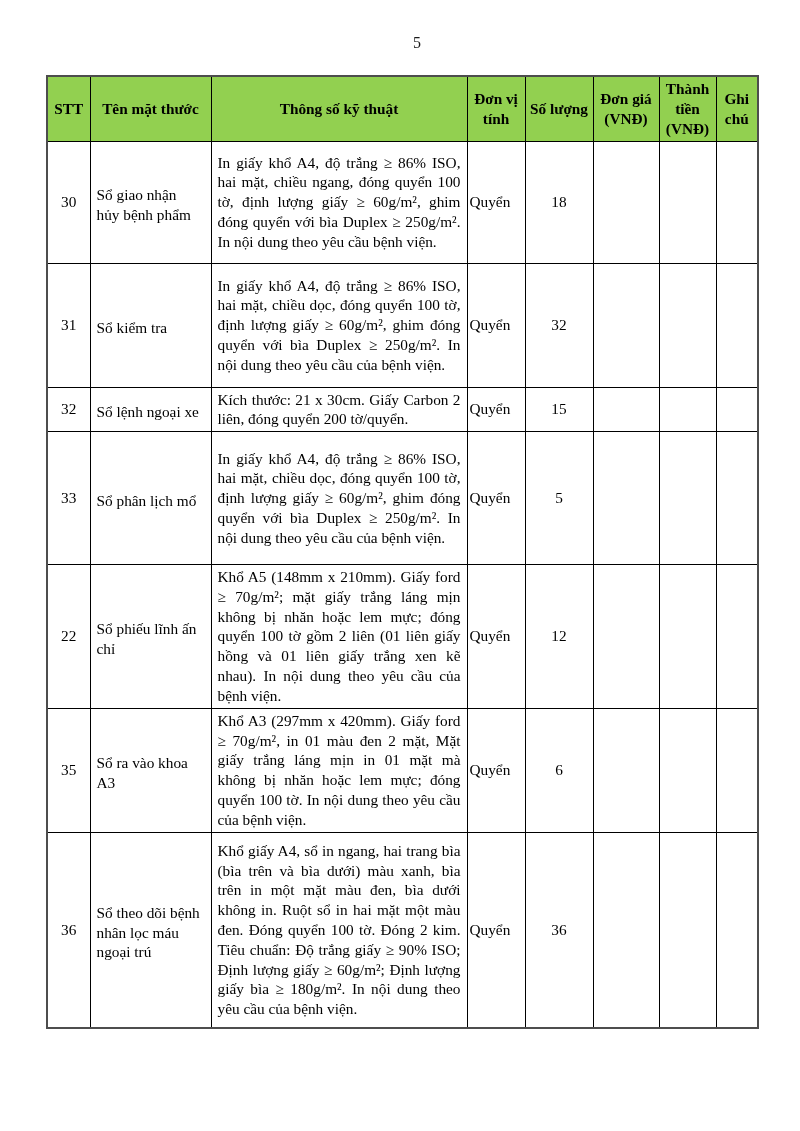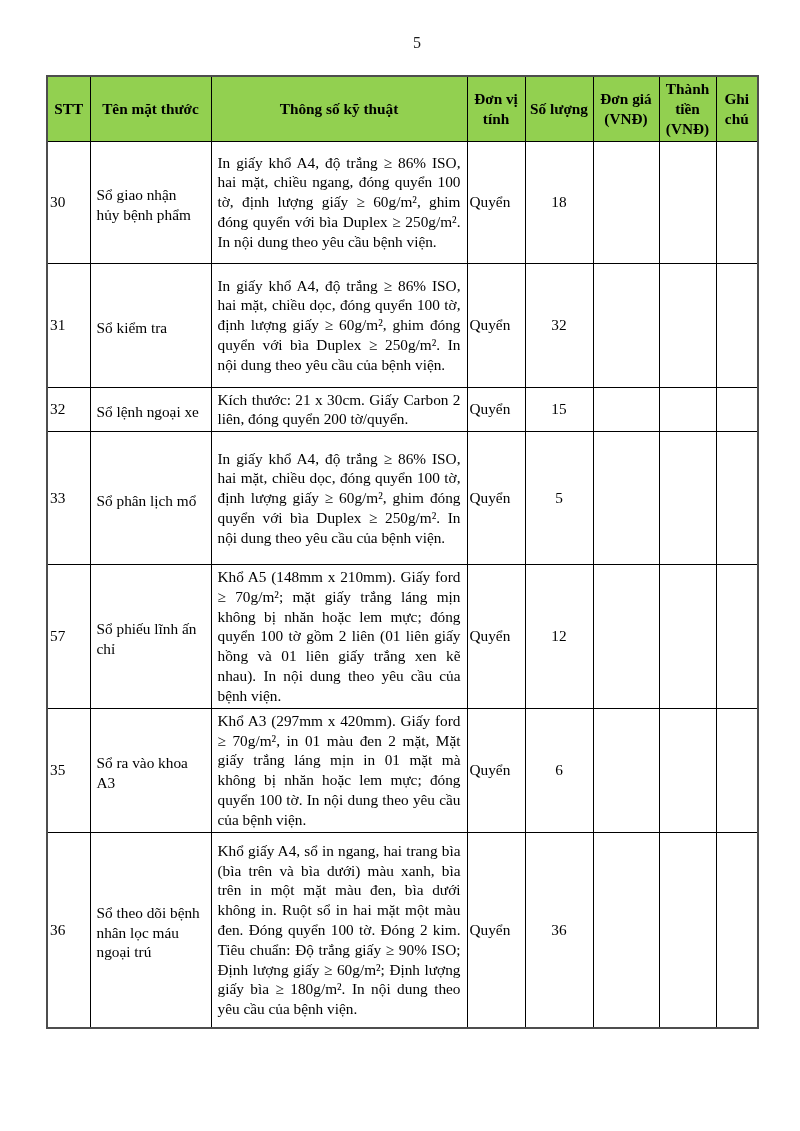--- a/index.html
+++ b/index.html
@@ -44,21 +44,21 @@
   }
   
   .items-table tbody tr:nth-child(1) { height: 122px; }
   .items-table tbody tr:nth-child(2) { height: 124px; }
   .items-table tbody tr:nth-child(3) { height: 43px;  }
   .items-table tbody tr:nth-child(4) { height: 133px; }
   .items-table tbody tr:nth-child(5) { height: 141px; }
   .items-table tbody tr:nth-child(6) { height: 124px; }
   .items-table tbody tr:nth-child(7) { height: 196px; }
 
-  td.cell-stt   { text-align: left; padding: 2px 2px; }
+  td.cell-stt   { text-align: center; padding: 2px 2px; }
   td.cell-name  { text-align: left; padding: 7px 8px 2px 6px; }
   td.cell-spec  { text-align: justify; padding: 2px 6px; }
   td.cell-unit  { text-align: left; padding: 2px 2px; }
   td.cell-qty   { text-align: center; padding: 8px 2px; }
   td.cell-price { padding: 2px 2px; }
   td.cell-total { padding: 2px 2px; }
   td.cell-note  { padding: 2px 2px; }
 </style>
 </head>
 <body>
@@ -125,21 +125,21 @@
           <td class="cell-stt">33</td>
           <td class="cell-name">Sổ phân lịch mổ</td>
           <td class="cell-spec">In giấy khổ A4, độ trắng ≥ 86% ISO, hai mặt, chiều dọc, đóng quyển 100 tờ, định lượng giấy ≥ 60g/m², ghim đóng quyển với bìa Duplex ≥ 250g/m². In nội dung theo yêu cầu của bệnh viện.</td>
           <td class="cell-unit">Quyển</td>
           <td class="cell-qty">5</td>
           <td class="cell-price"></td>
           <td class="cell-total"></td>
           <td class="cell-note"></td>
         </tr>
         <tr>
-          <td class="cell-stt">57</td>
+          <td class="cell-stt">22</td>
           <td class="cell-name">Sổ phiếu lĩnh ấn chỉ</td>
           <td class="cell-spec">Khổ A5 (148mm x 210mm). Giấy ford ≥ 70g/m²; mặt giấy trắng láng mịn không bị nhăn hoặc lem mực; đóng quyển 100 tờ gồm 2 liên (01 liên giấy hồng và 01 liên giấy trắng xen kẽ nhau). In nội dung theo yêu cầu của bệnh viện.</td>
           <td class="cell-unit">Quyển</td>
           <td class="cell-qty">12</td>
           <td class="cell-price"></td>
           <td class="cell-total"></td>
           <td class="cell-note"></td>
         </tr>
         <tr>
           <td class="cell-stt">35</td>

